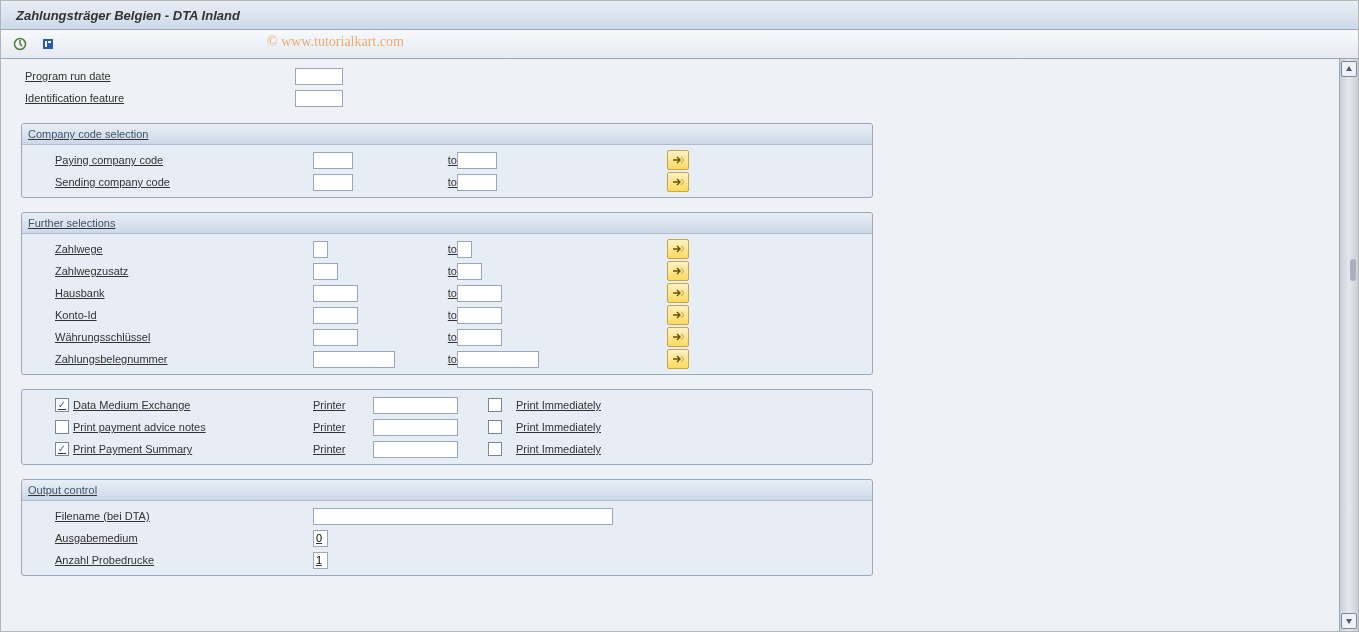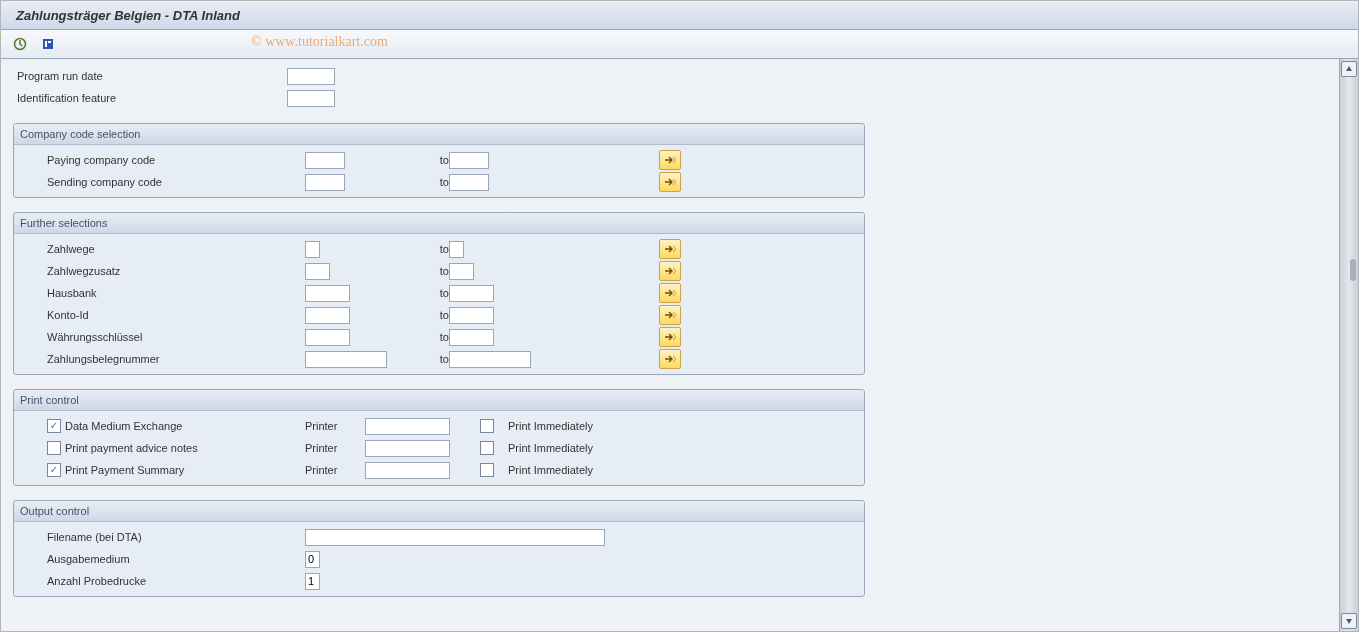--- a/index.html
+++ b/index.html
@@ -1,22 +1,22 @@
 <!DOCTYPE html>
 <html><head>
 <meta charset="utf-8">
 <style>
   html,body{margin:0;padding:0;font-family:Arial,Helvetica,sans-serif;font-size:11px;color:#333;background:#f2f2f2;}
   .app{width:1359px;height:632px;position:relative;background:#f2f2f2;border:1px solid #b5b5b5;box-sizing:border-box;overflow:hidden;}
   .titlebar{height:28px;background:linear-gradient(#e8eef5,#ced9e8);border-bottom:1px solid #9aa7b8;display:flex;align-items:center;padding:0 15px;}
   .titlebar span{font-style:italic;font-weight:bold;font-size:13px;color:#333;}
   .toolbar{height:28px;background:linear-gradient(#f7f9fc,#e6ebf2);border-bottom:1px solid #9aa7b8;display:flex;align-items:center;padding:0 8px;gap:6px;position:relative;}
   .tool-btn{width:20px;height:20px;border:1px solid transparent;border-radius:2px;display:flex;align-items:center;justify-content:center;cursor:pointer;}
-  .watermark{position:absolute;left:250px;top:4px;color:#e8a05a;font-size:14px;font-family:Georgia,serif;opacity:.85;pointer-events:none;}
-  .content{position:absolute;top:58px;left:0;right:20px;bottom:0;overflow:hidden;padding:6px 6px 0 12px;background:#eef2f7;}
+  .watermark{position:absolute;left:266px;top:4px;color:#e8a05a;font-size:14px;font-family:Georgia,serif;opacity:.85;pointer-events:none;}
+  .content{position:absolute;top:58px;left:0;right:20px;bottom:0;overflow:hidden;padding:6px 6px 0 20px;background:#eef2f7;text-decoration:underline;}
   .scroll-rail{position:absolute;right:0;top:58px;bottom:0;width:18px;background:linear-gradient(90deg,#c8cfd8,#e4e8ee,#c8cfd8);border-left:1px solid #9aa7b8;display:flex;flex-direction:column;align-items:center;justify-content:space-between;padding:2px 0;}
   .scroll-arrow{width:14px;height:14px;border:1px solid #7a889c;border-radius:2px;background:#eef2f7;display:flex;align-items:center;justify-content:center;cursor:pointer;}
   .scroll-arrow svg{display:block;}
   .scroll-grip{position:absolute;right:2px;top:200px;width:6px;height:22px;border-radius:3px;background:#a7b0bc;}
   .row{display:flex;align-items:center;height:22px;}
   .lbl{display:inline-block;}
   .top-block{margin:0 0 14px 0;}
   .top-block .lbl{width:270px;padding-left:4px;}
   .input{height:17px;border:1px solid #9aa7b8;background:#fff;box-sizing:border-box;padding:0 2px;font-size:11px;}
   .chk{width:12px;height:12px;border:1px solid #7a889c;background:#fff;display:inline-flex;align-items:center;justify-content:center;margin-right:4px;cursor:pointer;}
@@ -191,21 +191,20 @@
     <svg width="12" height="10" viewBox="0 0 12 10">
                 <path d="M1 5 L7 5 M5 2 L8 5 L5 8" stroke="#6b5000" stroke-width="1.4" fill="none"></path>
                 <path d="M9 2 L12 5 L9 8" stroke="#6b5000" stroke-width="1.4" fill="none" opacity=".3"></path>
               </svg>
   </div>
           </div>
         </div>
     </div>
 
     <div class="group">
-      <div class="group-header">Print control</div>
       <div class="group-body" id="print-body">
           <div class="row print-row">
             <span class="lbl">
               <span class="chk checked"></span>
               <span>Data Medium Exchange</span>
             </span>
             <span class="plabel">Printer</span>
             <input class="input pinput" value="" style="">
             <span class="pi">
               <span class="chk "></span>

